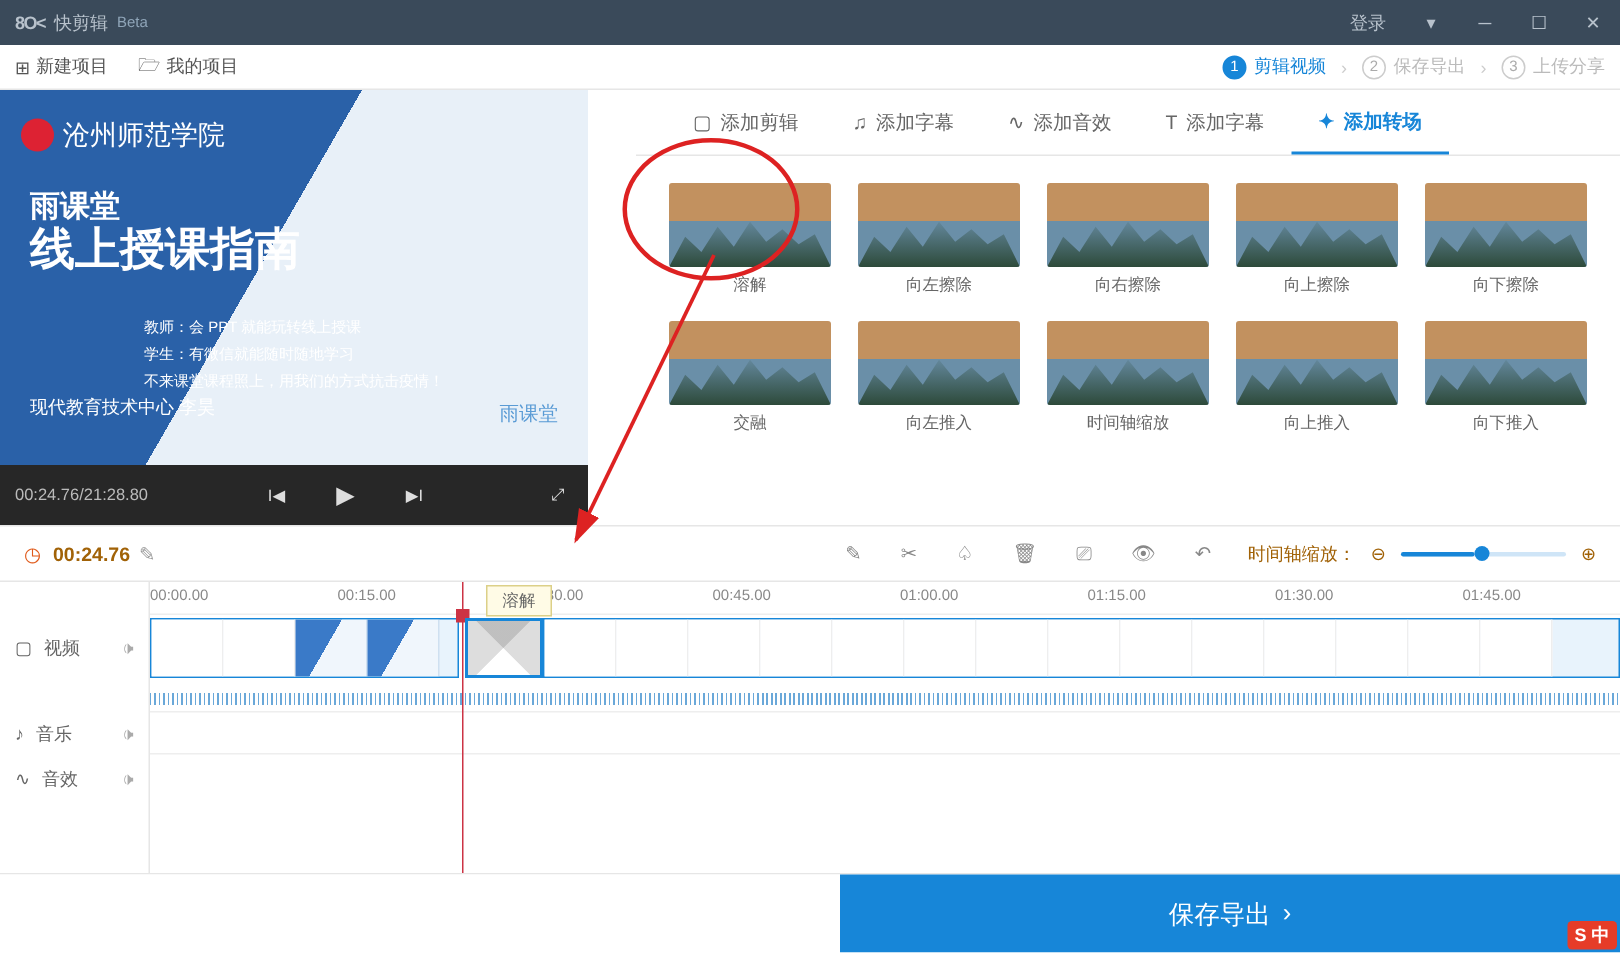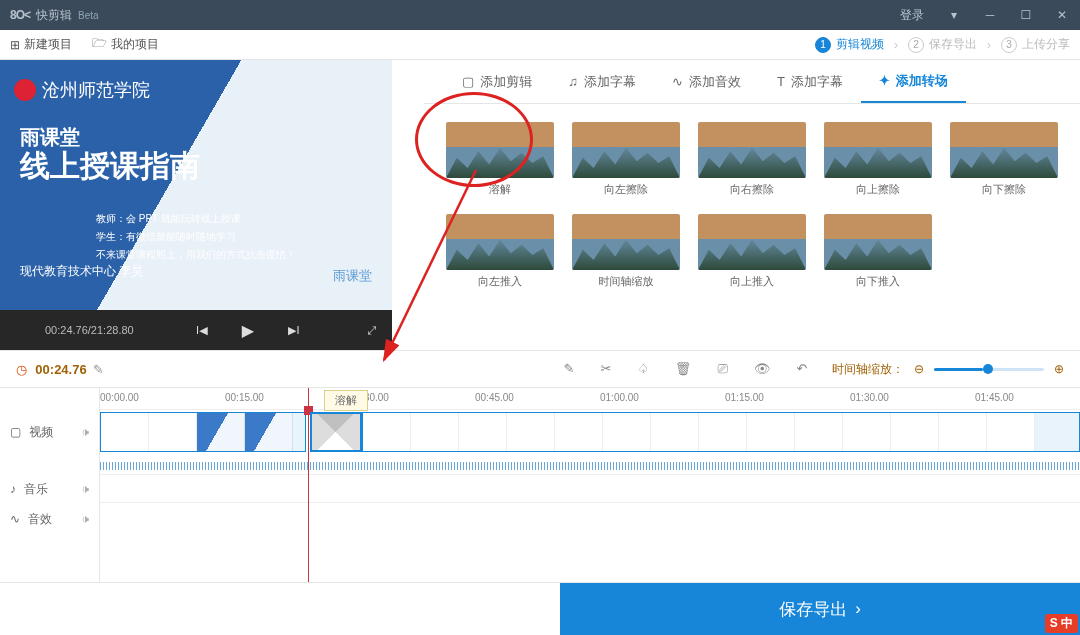--- a/index.html
+++ b/index.html
@@ -28,21 +28,21 @@
 .preview { width:400px; background:#1a1a1a; display:flex; flex-direction:column; }
 .prev-img { flex:1; position:relative; background:linear-gradient(120deg,#2a61a8 45%,#e8f0f8 45%); }
 .prev-img .school { position:absolute; top:18px; left:14px; color:#fff; font-family:"STKaiti",serif; font-size:18px; display:flex; align-items:center; gap:6px; }
 .prev-img .school-badge { width:22px; height:22px; border-radius:50%; background:#d23; display:inline-block; }
 .prev-img .title1 { position:absolute; top:64px; left:20px; color:#fff; font-size:20px; font-weight:bold; }
 .prev-img .title2 { position:absolute; top:86px; left:20px; color:#fff; font-size:30px; font-weight:bold; }
 .prev-img .lines { position:absolute; top:150px; left:96px; color:#fff; font-size:10px; line-height:1.8; }
 .prev-img .footer { position:absolute; bottom:30px; left:20px; color:#fff; font-size:12px; }
 .prev-img .yclogo { position:absolute; bottom:25px; right:20px; color:#5a9bd5; font-size:13px; }
 .prev-ctrl { height:40px; background:#272727; display:flex; align-items:center; color:#bbb; font-size:11px; padding:0 10px; gap:26px; }
-.prev-ctrl .time { margin-right:auto;margin-left:35px; }
+.prev-ctrl .time { margin-right:auto; }
 .prev-ctrl .pc-btn { width:20px; text-align:center; cursor:pointer; color:#ddd; }
 
 
 .trans-panel { flex:1; background:#fff; display:flex; flex-direction:column; }
 .trans-tabs { height:44px; display:flex; border-bottom:1px solid #e6e6e6; padding:0 20px; gap:0; }
 .trans-tab { padding:0 18px; display:flex; align-items:center; gap:6px; font-size:13px; color:#666; cursor:pointer; }
 .trans-tab.active { color:#1786d8; border-bottom:2px solid #1786d8; font-weight:bold; }
 .trans-grid { flex:1; padding:18px 22px; display:grid; grid-template-columns:repeat(5,108px); grid-auto-rows:72px; gap:20px 18px; align-content:start; }
 .trans-item { text-align:center; cursor:pointer; }
 .trans-thumb { width:108px; height:56px; border-radius:2px; background:linear-gradient(180deg,#c2915f 45%,#6a8fa8 45%); position:relative; overflow:hidden; }
@@ -214,20 +214,26 @@
         <div class="trans-item">
           <div class="trans-thumb">
             <div class="tree"></div>
           </div>
           <div class="trans-label">向下擦除</div>
         </div>
         <div class="trans-item">
           <div class="trans-thumb">
             <div class="tree"></div>
           </div>
+          <div class="trans-label">交融</div>
+        </div>
+        <div class="trans-item">
+          <div class="trans-thumb">
+            <div class="tree"></div>
+          </div>
           <div class="trans-label">向左推入</div>
         </div>
         <div class="trans-item">
           <div class="trans-thumb">
             <div class="tree"></div>
           </div>
           <div class="trans-label">时间轴缩放</div>
         </div>
         <div class="trans-item">
           <div class="trans-thumb">

